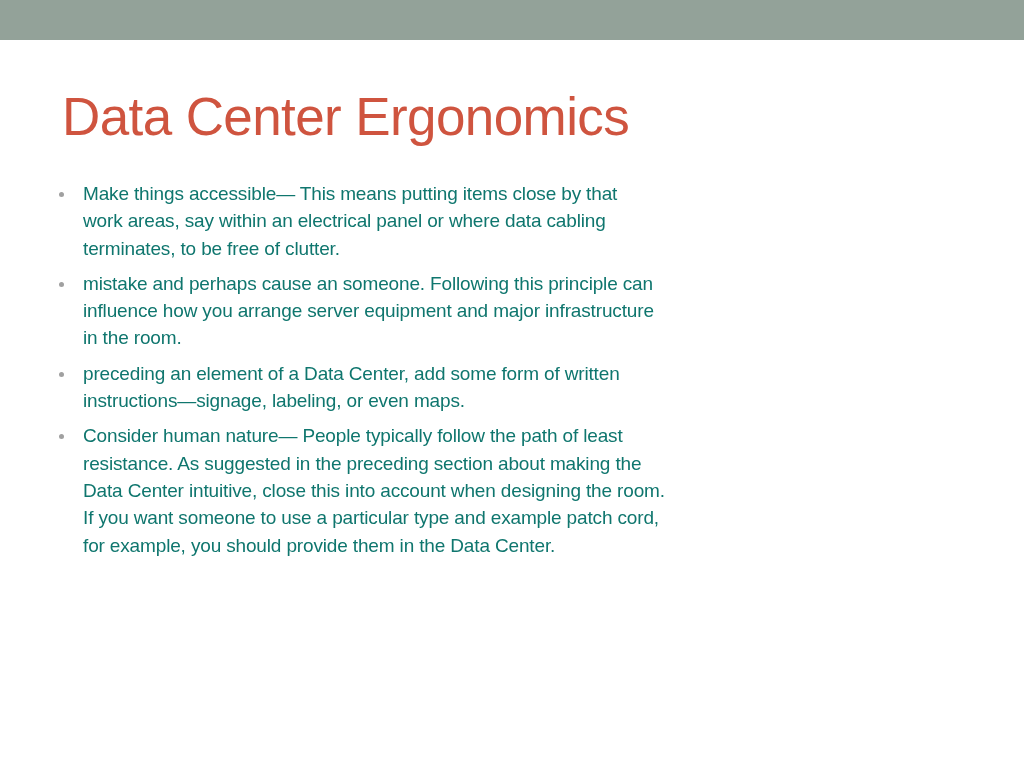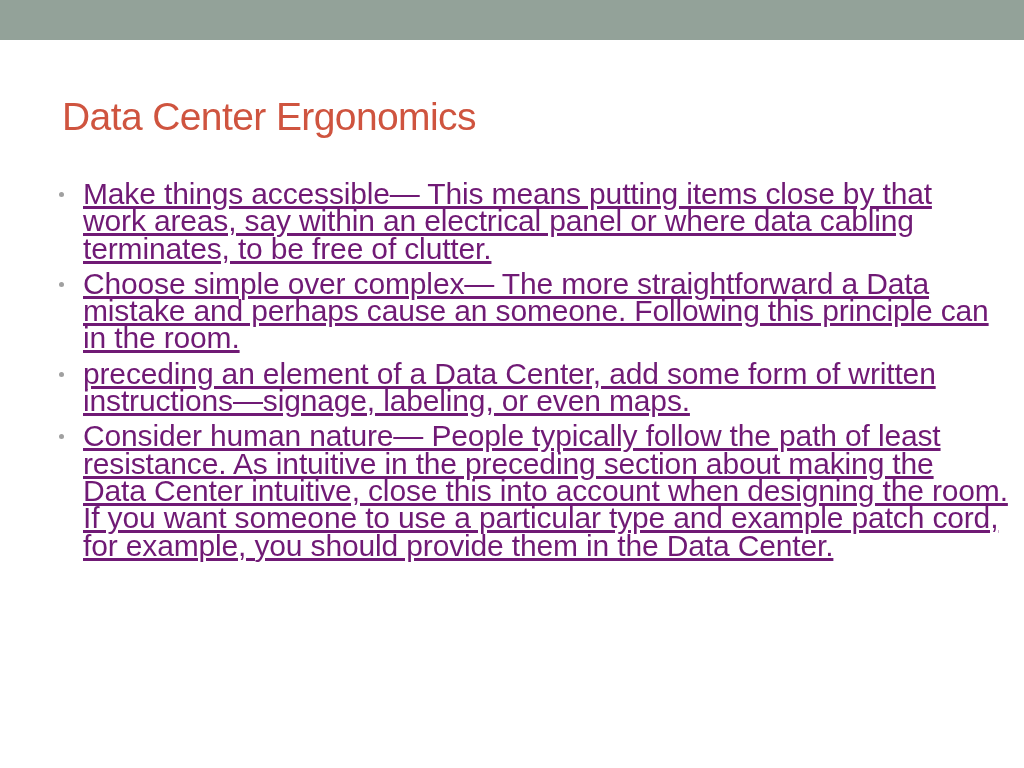--- a/index.html
+++ b/index.html
@@ -22,44 +22,43 @@
       height: 40px;
       background: #93a299;
     }
     .slide-title {
       position: absolute;
       left: 62px;
       top: 82px;
       margin: 0;
       font-family: "Liberation Sans", sans-serif;
       font-weight: normal;
-      font-size: 39px;
+      font-size: 53px;
       line-height: 70px;
       color: #cf543f;
       letter-spacing: -0.6px;
       white-space: nowrap;
     }
     .bullet-list {
       position: absolute;
       left: 56px;
       top: 180px;
       width: 910px;
       margin: 0;
       padding: 0;
       list-style: none;
     }
     .bullet-item {
       position: relative;
       padding-left: 27px;
       margin: 0 0 8px 0;
-      font-size: 30px;
+      font-size: 19px;
       line-height: 27.3px;
-      color: #701a75;
+      color: #0f766e;
       letter-spacing: -0.15px;
-      text-decoration: underline;
     }
     .bullet-dot {
       position: absolute;
       left: 3px;
       top: 12px;
       width: 5px;
       height: 5px;
       border-radius: 50%;
       background: #a0a0a0;
     }
@@ -77,30 +76,30 @@
 
 <ul class="bullet-list">
   <li class="bullet-item">
     <span class="bullet-dot"></span>
     <span class="bullet-line">Make things accessible— This means putting items close by that</span>
     <span class="bullet-line">work areas, say within an electrical panel or where data cabling</span>
     <span class="bullet-line">terminates, to be free of clutter.</span>
   </li>
   <li class="bullet-item">
     <span class="bullet-dot"></span>
-    <span class="bullet-line">Choose simple over complex— The more straightforward a Data</span>
     <span class="bullet-line">mistake and perhaps cause an someone. Following this principle can</span>
+    <span class="bullet-line">influence how you arrange server equipment and major infrastructure</span>
     <span class="bullet-line">in the room.</span>
   </li>
   <li class="bullet-item">
     <span class="bullet-dot"></span>
     <span class="bullet-line">preceding an element of a Data Center, add some form of written</span>
     <span class="bullet-line">instructions—signage, labeling, or even maps.</span>
   </li>
   <li class="bullet-item">
     <span class="bullet-dot"></span>
     <span class="bullet-line">Consider human nature— People typically follow the path of least</span>
-    <span class="bullet-line">resistance. As intuitive in the preceding section about making the</span>
+    <span class="bullet-line">resistance. As suggested in the preceding section about making the</span>
     <span class="bullet-line">Data Center intuitive, close this into account when designing the room.</span>
     <span class="bullet-line">If you want someone to use a particular type and example patch cord,</span>
     <span class="bullet-line">for example, you should provide them in the Data Center.</span>
   </li>
 </ul>
 
 </body></html>

